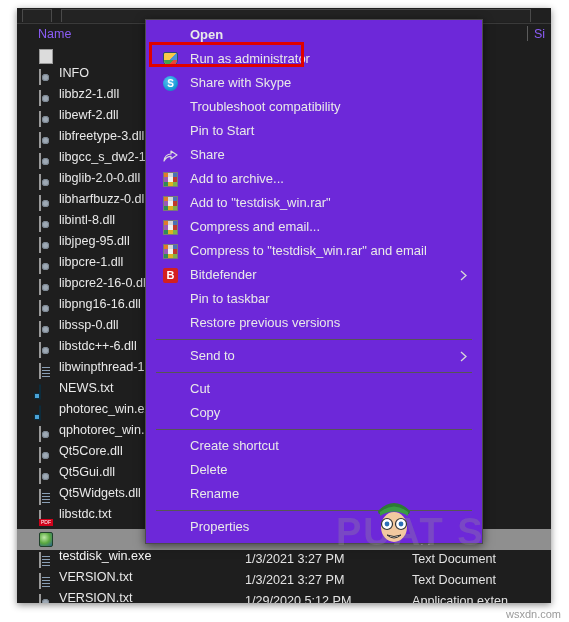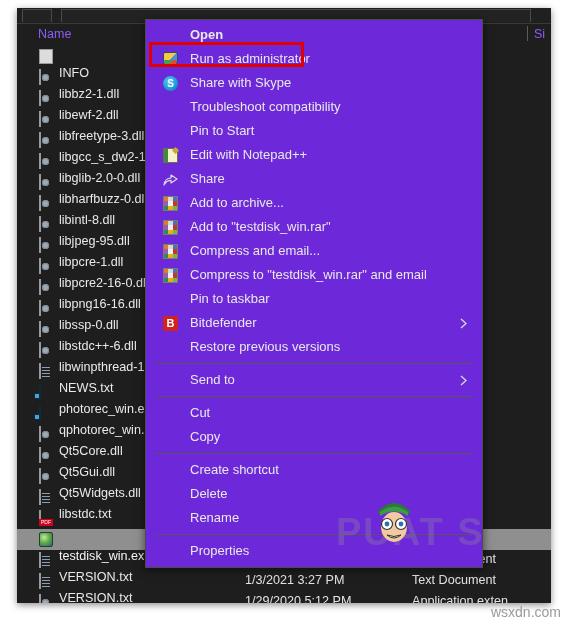--- a/index.html
+++ b/index.html
@@ -404,21 +404,21 @@
     position: absolute;
     left: 42px;
     top: 0px;
     width: 44px;
     height: 52px;
   }
   #site-credit {
     position: absolute;
     right: 8px;
     bottom: 2px;
-    font-size: 14px;
+    font-size: 11px;
     color: #9a9a9a;
     font-family: "Liberation Sans", sans-serif;
     z-index: 30;
   }
 </style>
 </head>
 <body>
 
 <div id="explorer-window">
 
@@ -475,21 +475,20 @@
     </div>
 
 </div>
 
 <div id="context-menu">
     <div class="menu-item bold"><span>Open</span></div>
     <div class="menu-item"><span class="m-icon mi-shield"></span><span>Run as administrator</span></div>
     <div class="menu-item"><span class="m-icon mi-skype"></span><span>Share with Skype</span></div>
     <div class="menu-item"><span>Troubleshoot compatibility</span></div>
     <div class="menu-item"><span>Pin to Start</span></div>
-    <div class="menu-item"><span class="m-icon mi-notepadpp"></span><span>Edit with Notepad++</span></div>
     <div class="menu-item"><span class="m-icon mi-share">
         <svg width="15" height="15" viewBox="0 0 15 15">
           <path d="M1 13 Q2 6 8 6 L8 3 L14 7 L8 11 L8 8.4 Q3.5 8.4 1 13 Z" fill="none" stroke="#dcdcdc" stroke-width="1.2" stroke-linejoin="round"></path>
         </svg>
       </span><span>Share</span></div>
     <div class="menu-item"><span class="m-icon mi-winrar">
         <i></i>
         <i></i>
         <i></i>
         <i></i>
@@ -525,26 +524,26 @@
         <i></i>
         <i></i>
         <i></i>
         <i></i>
         <i></i>
         <i></i>
         <i></i>
         <i></i>
         <i></i>
       </span><span>Compress to "testdisk_win.rar" and email</span></div>
-    <div class="menu-item"><span>Pin to taskbar</span></div>
     <div class="menu-item"><span class="m-icon mi-bitdefender"></span><span>Bitdefender</span><span class="m-arrow">
         <svg width="8" height="11" viewBox="0 0 8 11">
           <path d="M1 1 L6 5.5 L1 10" fill="none" stroke="#d8d8d8" stroke-width="1.3"></path>
         </svg>
       </span></div>
+    <div class="menu-item"><span>Pin to taskbar</span></div>
     <div class="menu-item"><span>Restore previous versions</span></div>
     <div class="menu-sep"></div>
     <div class="menu-item"><span>Send to</span><span class="m-arrow">
         <svg width="8" height="11" viewBox="0 0 8 11">
           <path d="M1 1 L6 5.5 L1 10" fill="none" stroke="#d8d8d8" stroke-width="1.3"></path>
         </svg>
       </span></div>
     <div class="menu-sep"></div>
     <div class="menu-item"><span>Cut</span></div>
     <div class="menu-item"><span>Copy</span></div>

